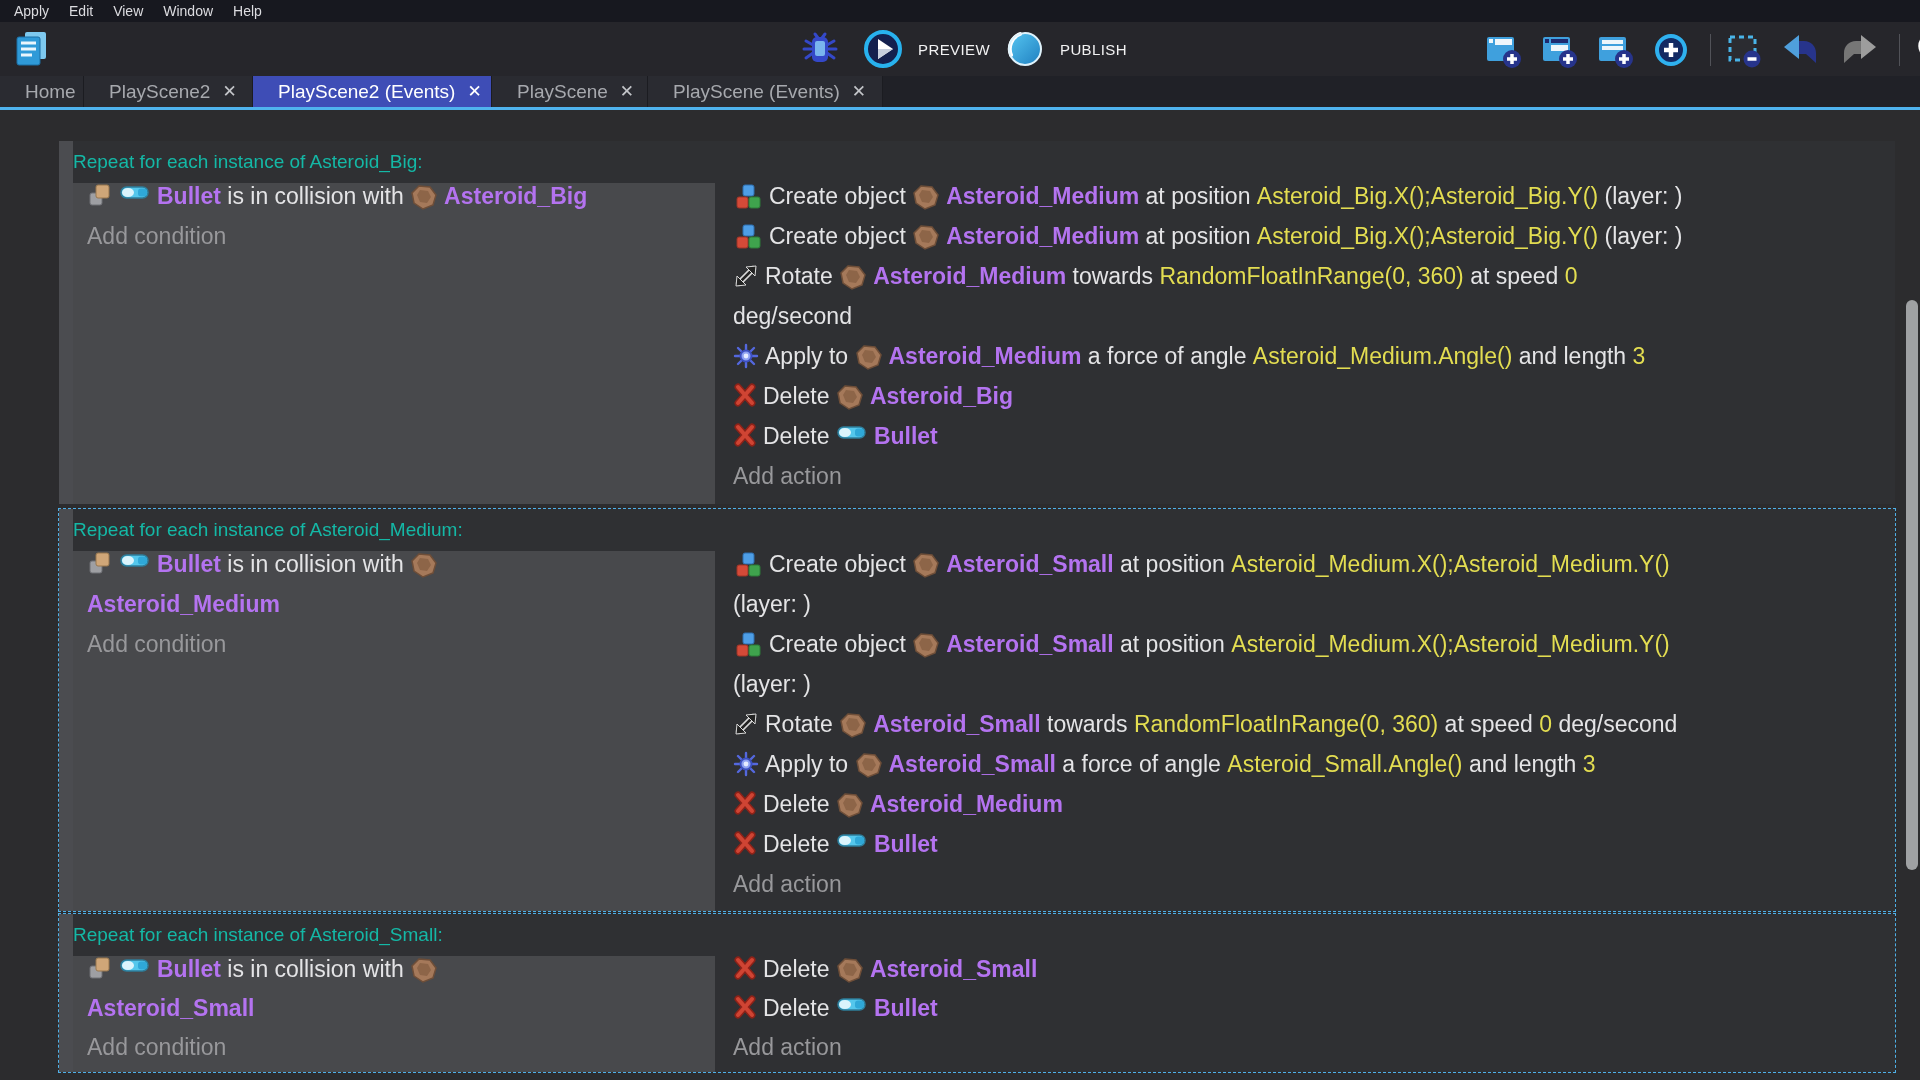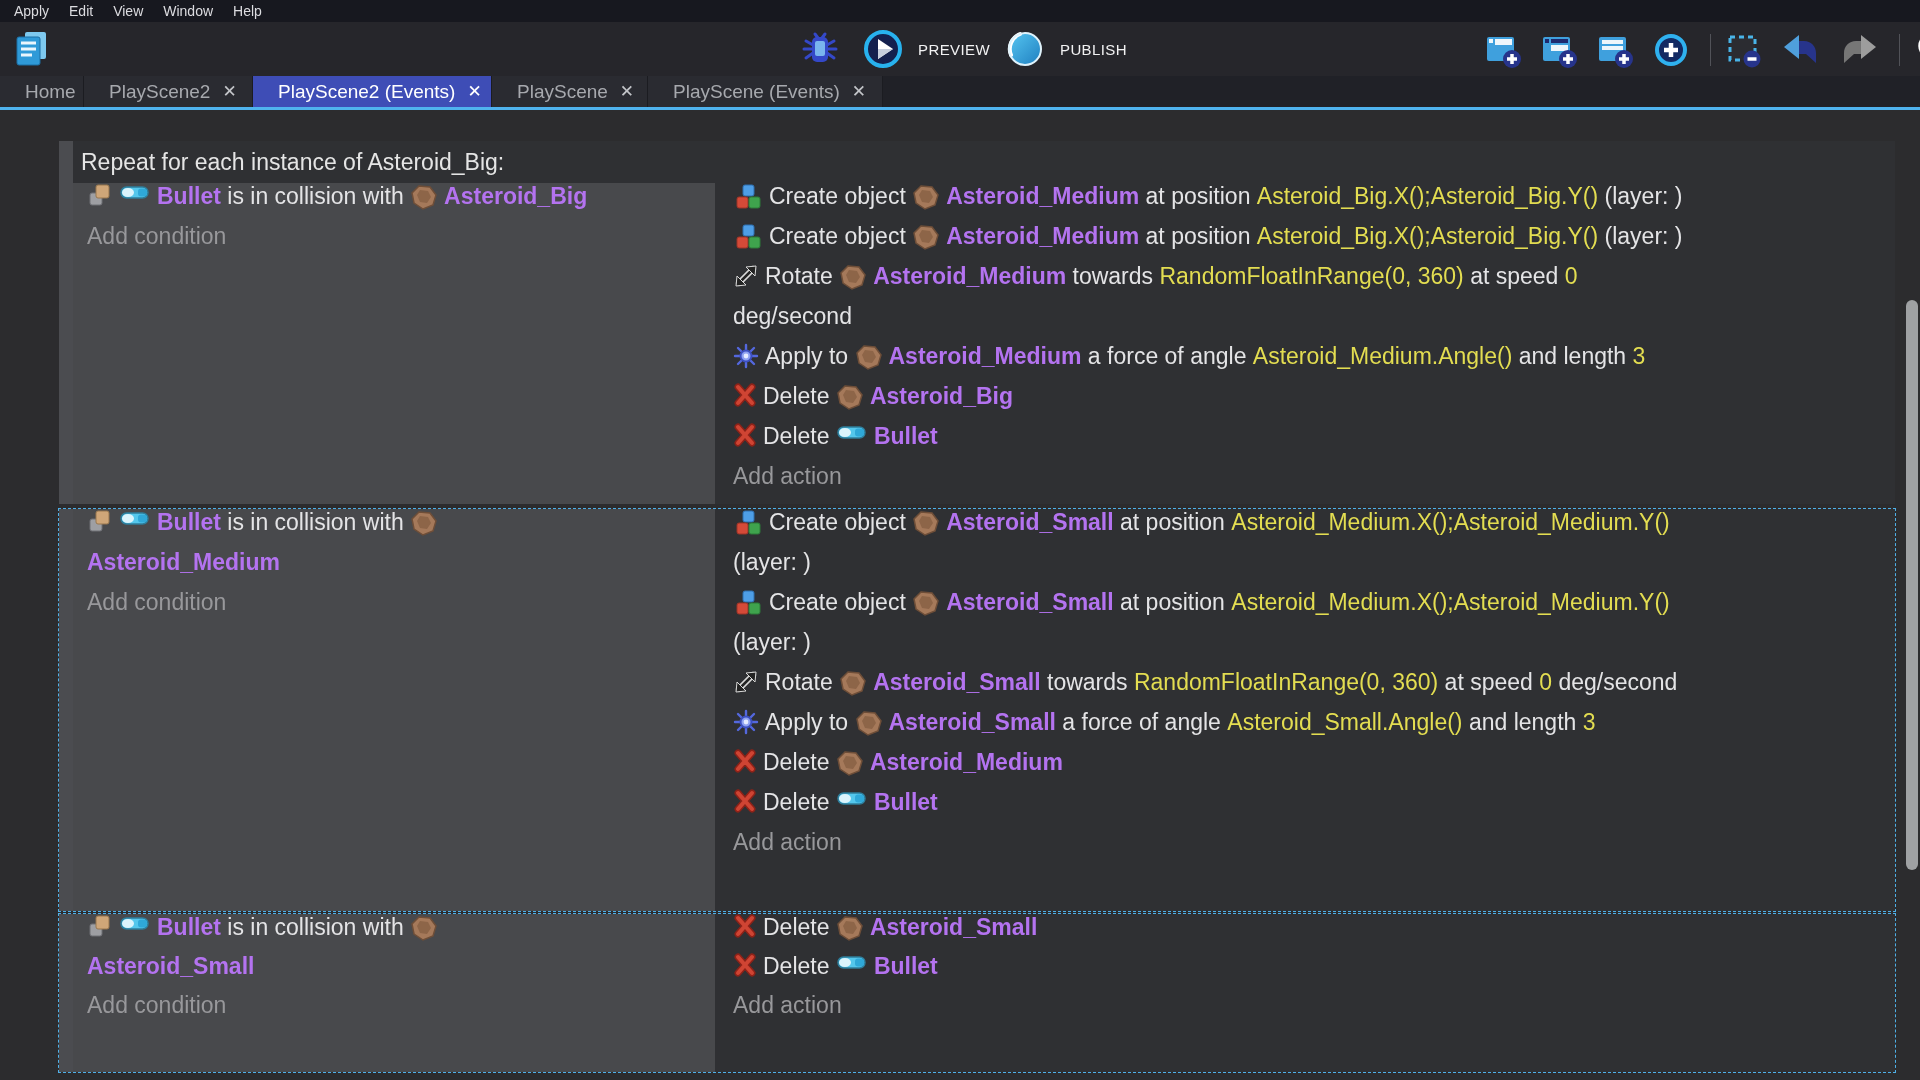--- a/index.html
+++ b/index.html
@@ -40,21 +40,21 @@
 
   
   .events{position:absolute;top:110px;left:0;right:0;bottom:0;background:var(--bg-page)}
   .event{position:absolute;left:58px;width:1838px;display:flex;border:1px solid transparent;overflow:hidden}
   .event.selected{border:1px dashed var(--c-sel)}
   .e0{top:30px;height:365px}
   .e1{top:398px;height:404px}
   .e2{top:803px;height:160px}
   .strip{width:14px;background:var(--ev-strip);flex:none}
   .ebody{flex:1;display:flex;flex-direction:column;min-width:0}
-  .ehead{height:42px;line-height:42px;padding-left:8px;font-size:23px;color:#e5e5e5;
+  .ehead{height:42px;line-height:42px;font-size:19px;color:#14b8a6;
     background:var(--ev-dark);white-space:nowrap;cursor:default}
   .cols{flex:1;display:flex;min-height:0}
   .cond{width:642px;flex:none;background:var(--ev-cond);overflow:hidden}
   .acts{flex:1;background:var(--ev-dark);overflow:hidden}
   .line{height:40px;display:flex;align-items:flex-start;white-space:pre;font-size:23px;
     color:var(--c-txt);overflow:hidden;cursor:pointer}
   .e2 .line{height:39px}
   .cond .line{padding-left:14px}
   .acts .line{padding-left:18px}
   .o{color:var(--c-obj);font-weight:bold}
@@ -323,20 +323,21 @@
                   <ellipse cx="9" cy="9.5" rx="6" ry="4.6" fill="#dbf4fc"></ellipse>
                 </svg></span><b class="o">Bullet</b></div>
             <div class="line"><span class="g">Add action</span></div>
           </div>
         </div>
       </div>
     </section>
     <section class="event e1 selected">
       <div class="strip"></div>
       <div class="ebody">
+        <div class="ehead">Repeat for each instance of Asteroid_Medium:</div>
         <div class="cols">
           <div class="cond">
             <div class="line"><span class="ic"><svg width="26" height="24" viewBox="0 0 26 24">
                   <rect x="3" y="10" width="12" height="12" rx="2" fill="#9e9fa3" stroke="#6f7075" stroke-width="1"></rect>
                   <rect x="9" y="2" width="13" height="13" rx="2" fill="#cfa678" stroke="#97774f" stroke-width="1"></rect>
                 </svg></span><span class="ic"><svg width="32" height="18" viewBox="0 0 32 18">
                   <rect x="2" y="4" width="27" height="11" rx="5.5" fill="#54c7ec" stroke="#2e7d9a" stroke-width="1.5"></rect>
                   <rect x="19" y="5.5" width="9" height="8" rx="3" fill="#2fa8d8"></rect>
                   <ellipse cx="9" cy="9.5" rx="6" ry="4.6" fill="#dbf4fc"></ellipse>
                 </svg></span><b class="o">Bullet</b><span class="t"> is in collision with </span><span class="ic"><svg width="28" height="28" viewBox="0 0 28 28">
@@ -407,20 +408,21 @@
                   <ellipse cx="9" cy="9.5" rx="6" ry="4.6" fill="#dbf4fc"></ellipse>
                 </svg></span><b class="o">Bullet</b></div>
             <div class="line"><span class="g">Add action</span></div>
           </div>
         </div>
       </div>
     </section>
     <section class="event e2 selected">
       <div class="strip"></div>
       <div class="ebody">
+        <div class="ehead">Repeat for each instance of Asteroid_Small:</div>
         <div class="cols">
           <div class="cond">
             <div class="line"><span class="ic"><svg width="26" height="24" viewBox="0 0 26 24">
                   <rect x="3" y="10" width="12" height="12" rx="2" fill="#9e9fa3" stroke="#6f7075" stroke-width="1"></rect>
                   <rect x="9" y="2" width="13" height="13" rx="2" fill="#cfa678" stroke="#97774f" stroke-width="1"></rect>
                 </svg></span><span class="ic"><svg width="32" height="18" viewBox="0 0 32 18">
                   <rect x="2" y="4" width="27" height="11" rx="5.5" fill="#54c7ec" stroke="#2e7d9a" stroke-width="1.5"></rect>
                   <rect x="19" y="5.5" width="9" height="8" rx="3" fill="#2fa8d8"></rect>
                   <ellipse cx="9" cy="9.5" rx="6" ry="4.6" fill="#dbf4fc"></ellipse>
                 </svg></span><b class="o">Bullet</b><span class="t"> is in collision with </span><span class="ic"><svg width="28" height="28" viewBox="0 0 28 28">

